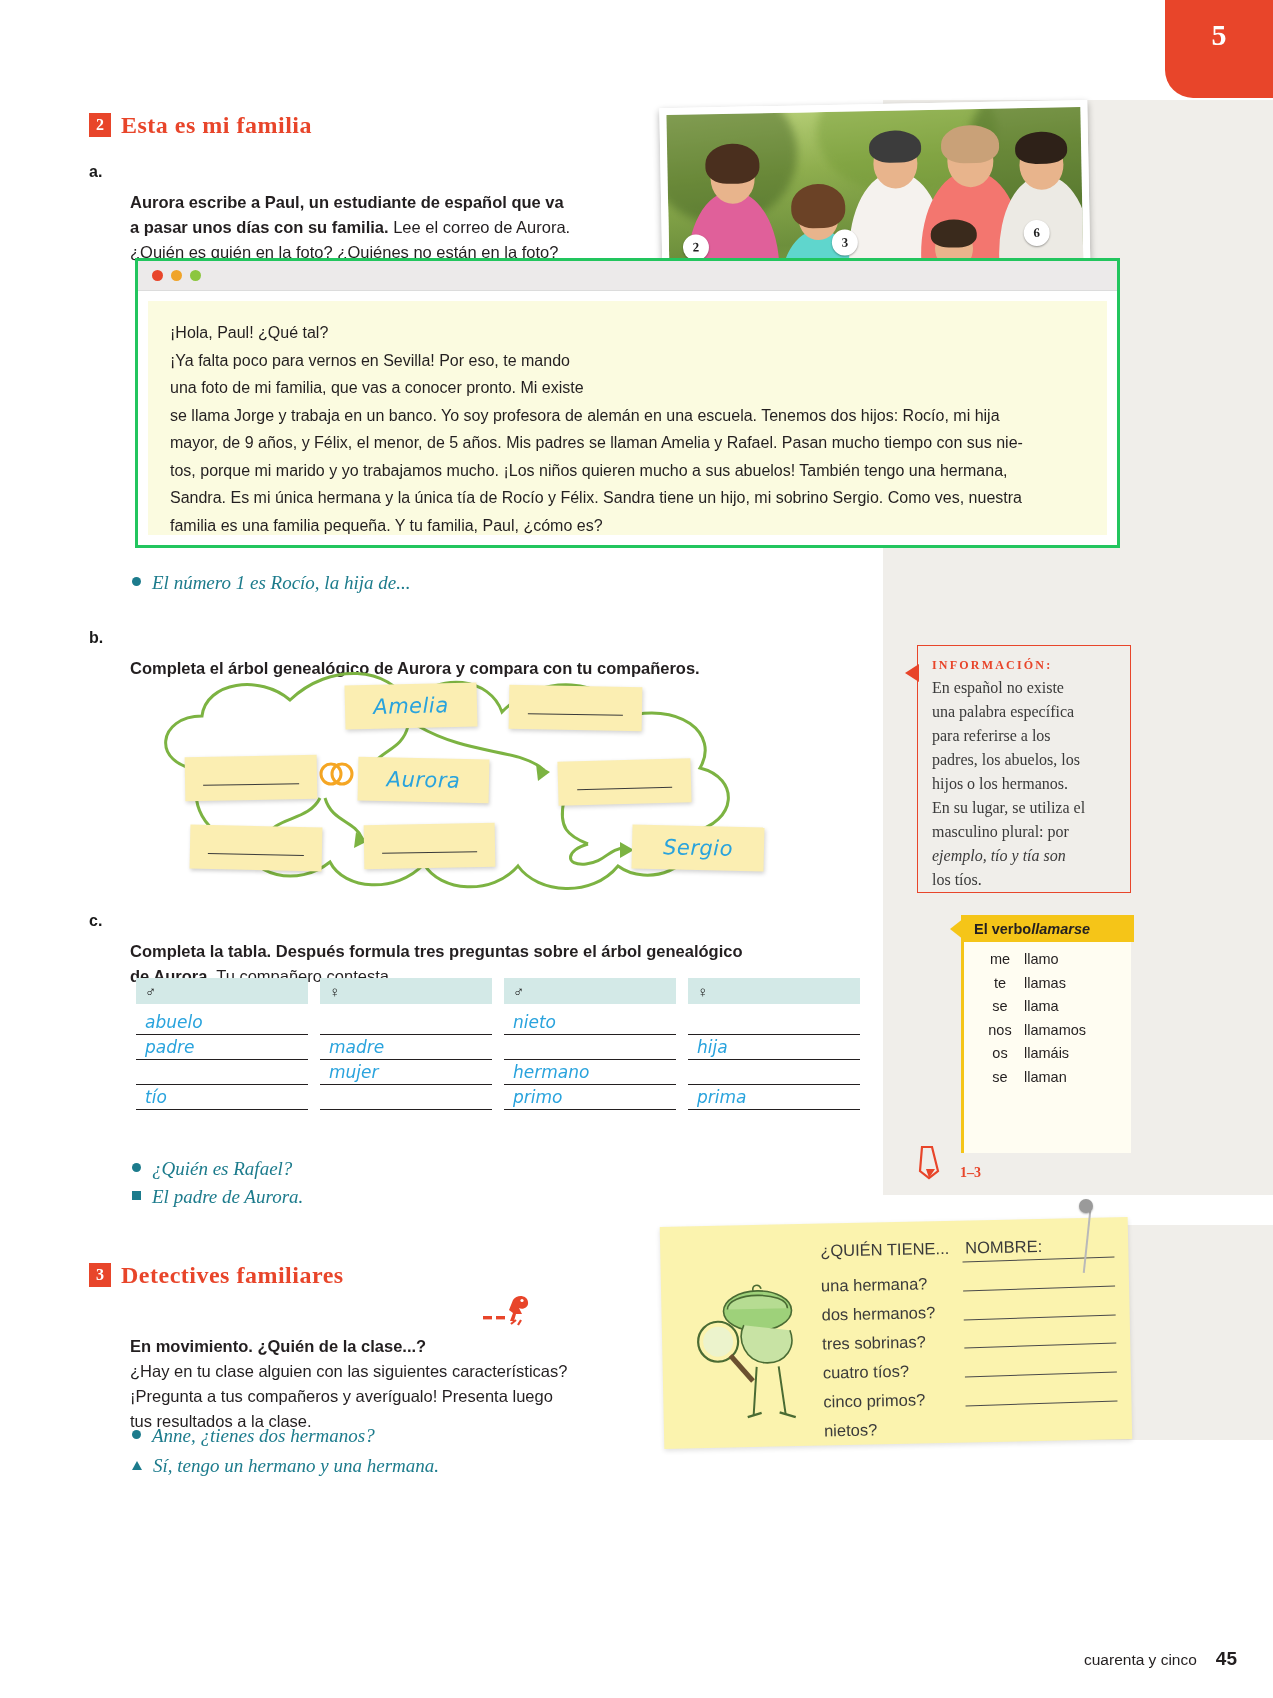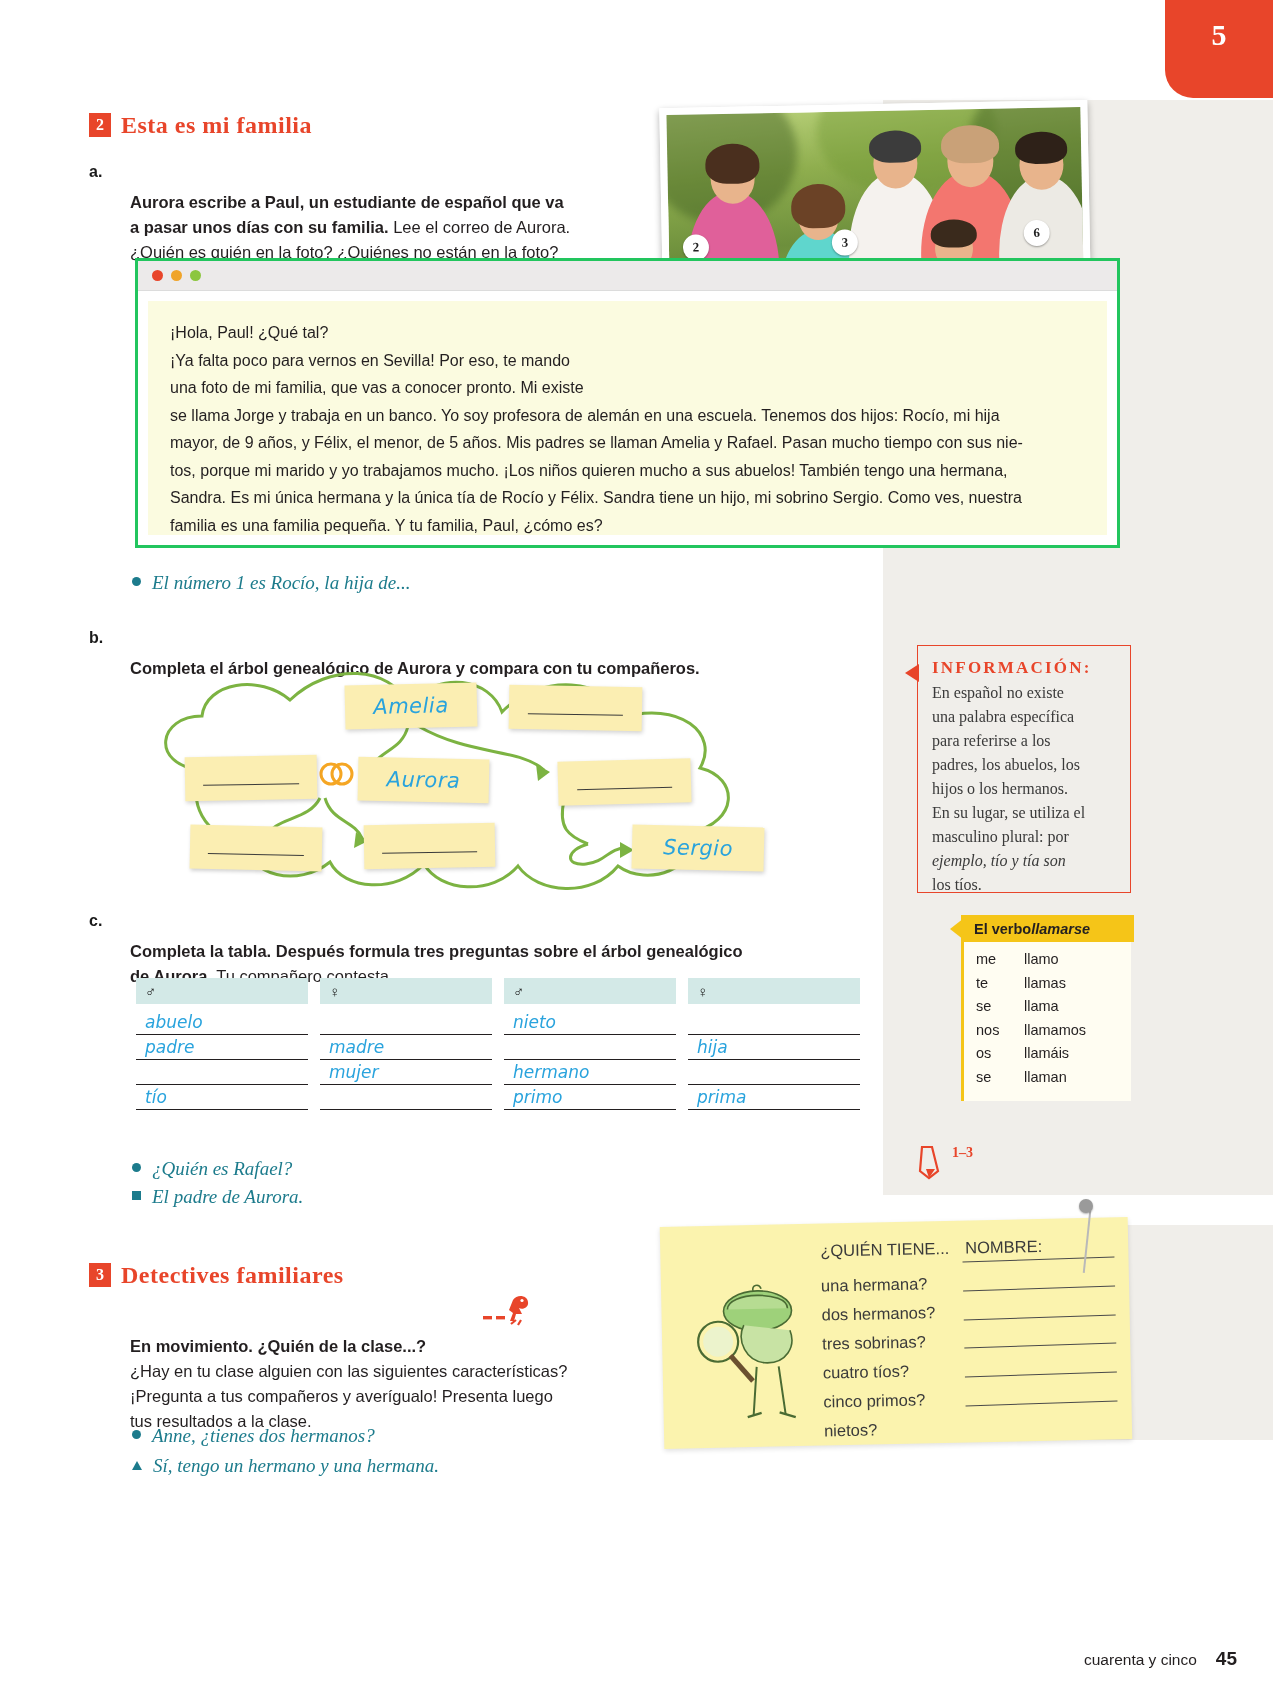--- a/index.html
+++ b/index.html
@@ -123,55 +123,55 @@
   .note .blankline{
     width:72%; height:1px; background:#3a3a3a; margin-top:12px;
   }
 
   
   .info-box{
     position:absolute; left:917px; top:645px; width:214px; height:248px;
     border:1.4px solid #e8452a; background:#f0eeea; padding:12px 14px;
   }
   .info-title{
-    color:#e8452a; font-weight:bold; font-size:17px; letter-spacing:2.2px;
+    color:#e8452a; font-weight:bold; font-size:12px; letter-spacing:2.2px;
     font-family:"Liberation Serif", serif; margin-bottom:3px;
   }
   .info-text{
     font-family:"Liberation Serif", serif; font-size:16px; line-height:24px; color:#3a3a3a;
   }
   .info-arrow{
     position:absolute; left:-13px; top:18px; width:0;height:0;
     border-top:9px solid transparent; border-bottom:9px solid transparent;
     border-right:14px solid #e8452a;
   }
 
   
   .verb-box{
-    position:absolute; left:961px; top:915px; width:170px; height:186px;
-    background:#fffdf2; border-left:3px solid #f5c518;
+    position:absolute; left:961px; top:915px; width:170px; height:238px;
+    background:#fffdf2; border-left:3px solid #f5c518;text-align:center;
   }
   .verb-head{
     position:absolute; left:0; top:0; width:170px; height:27px;
     background:#f5c518; color:#231f20; font-size:14.5px; font-weight:bold;
     display:flex; align-items:center; padding-left:10px;
   }
   .verb-head i{ font-style:italic; }
   .verb-arrow{
     position:absolute; left:-14px; top:3px; width:0;height:0;
     border-top:11px solid transparent;border-bottom:11px solid transparent;
     border-right:14px solid #f5c518;
   }
   .verb-rows{ position:absolute; top:33px; left:12px; font-size:14.5px; line-height:23.6px; color:#231f20; }
   .verb-rows .row{ display:flex; }
   .verb-rows .p1{ width:48px; }
 
   
   .pencil-ref{
-    position:absolute; left:918px; top:1145px; display:flex; align-items:flex-start; gap:8px;
+    position:absolute; left:918px; top:1145px; display:flex; align-items:flex-end; gap:16px;
   }
   .pencil-ref .lbl{ color:#e8452a; font-weight:bold; font-size:14px; font-family:"Liberation Serif", serif; }
 
   
   .tbl{ position:absolute; left:136px; top:978px; width:724px; }
   .tbl-head{ display:flex; gap:12px; }
   .tbl-head .cell{
     flex:1; height:26px; background:#d3e9e7; display:flex; align-items:center;
     padding-left:9px; font-size:15px; color:#1a1a1a;
   }

